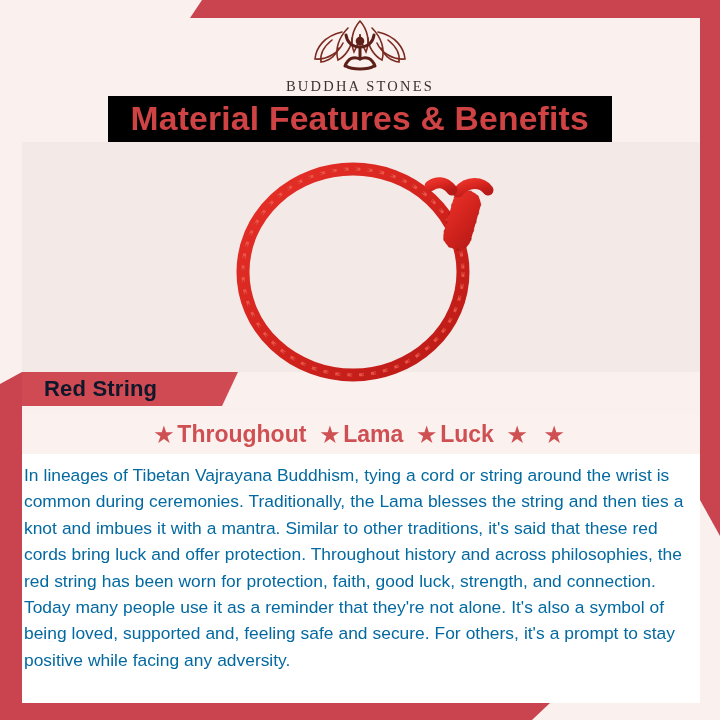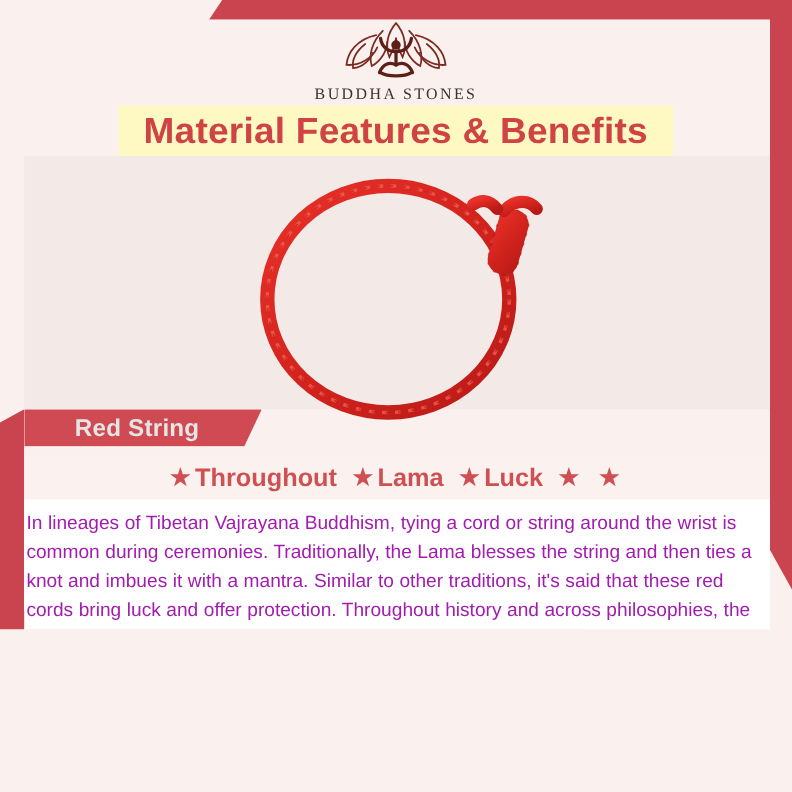--- a/index.html
+++ b/index.html
@@ -7,21 +7,21 @@
   body {
     font-family:"Liberation Sans", sans-serif;
     background:#faf0ee;
     overflow:hidden;
     position:relative;
   }
 
   
   #page {
     position:relative;
-    width:720px; height:572px;
+    width:720px; height:720px;
     background:#faf0ee;
     overflow:hidden;
   }
 
   
   .bar { position:absolute; background:#c9444f; }
   .bar-top {
     top:0; left:190px; width:530px; height:18px;
     clip-path:polygon(12px 0, 530px 0, 530px 18px, 0 18px);
   }
@@ -46,21 +46,21 @@
   .logo-mark { width:116px; height:58px; display:block; }
   .logo-word {
     font-family:"Liberation Serif", serif;
     font-size:14.5px; letter-spacing:2.2px;
     color:#3a3330; margin-top:2px;
   }
 
   .title-band {
     position:absolute; top:96px; left:108px;
     width:504px; height:46px;
-    background:#fef9c3;
+    background:#000000;
     display:flex; align-items:center; justify-content:center;
   }
   .title-text {
     font-family:"Liberation Sans Narrow","Liberation Sans", sans-serif;
     font-weight:bold;
     font-size:33px;
     letter-spacing:.2px;
     color:#cf4345;
     white-space:nowrap;
     transform:scaleX(1.02);
@@ -76,25 +76,25 @@
 
   
   .ribbon {
     position:absolute; top:372px; left:22px;
     width:216px; height:34px;
     background:#cf4a52;
     clip-path:polygon(0 0, 216px 0, 200px 34px, 0 34px);
     display:flex; align-items:center;
   }
   .ribbon-text {
-    color:#e5e5e5;
+    color:#0f172a;
     font-family:"Liberation Sans Narrow","Liberation Sans", sans-serif;
     font-weight:bold;
     font-size:22px;
-    margin-left:46px;
+    margin-left:22px;
     letter-spacing:.2px;
   }
 
   
   .keywords {
     position:absolute; top:414px; left:22px;
     width:678px; height:40px;
     background:#fbf1ef;
     display:flex; align-items:center; justify-content:center;
     gap:0px;
@@ -113,21 +113,21 @@
   .body-panel {
     position:absolute; top:454px; left:22px;
     width:678px; height:249px;
     background:#ffffff;
     padding:8px 12px 0 2px;
   }
   .body-text {
     font-family:"Liberation Sans Narrow","Liberation Sans", sans-serif;
     font-size:17.4px;
     line-height:26.4px;
-    color:#a21caf;
+    color:#0369a1;
     text-align:left;
     word-spacing:.2px;
   }
 </style>
 </head>
 <body>
 
 <div id="page">
 
   <div class="bar bar-top"></div>

